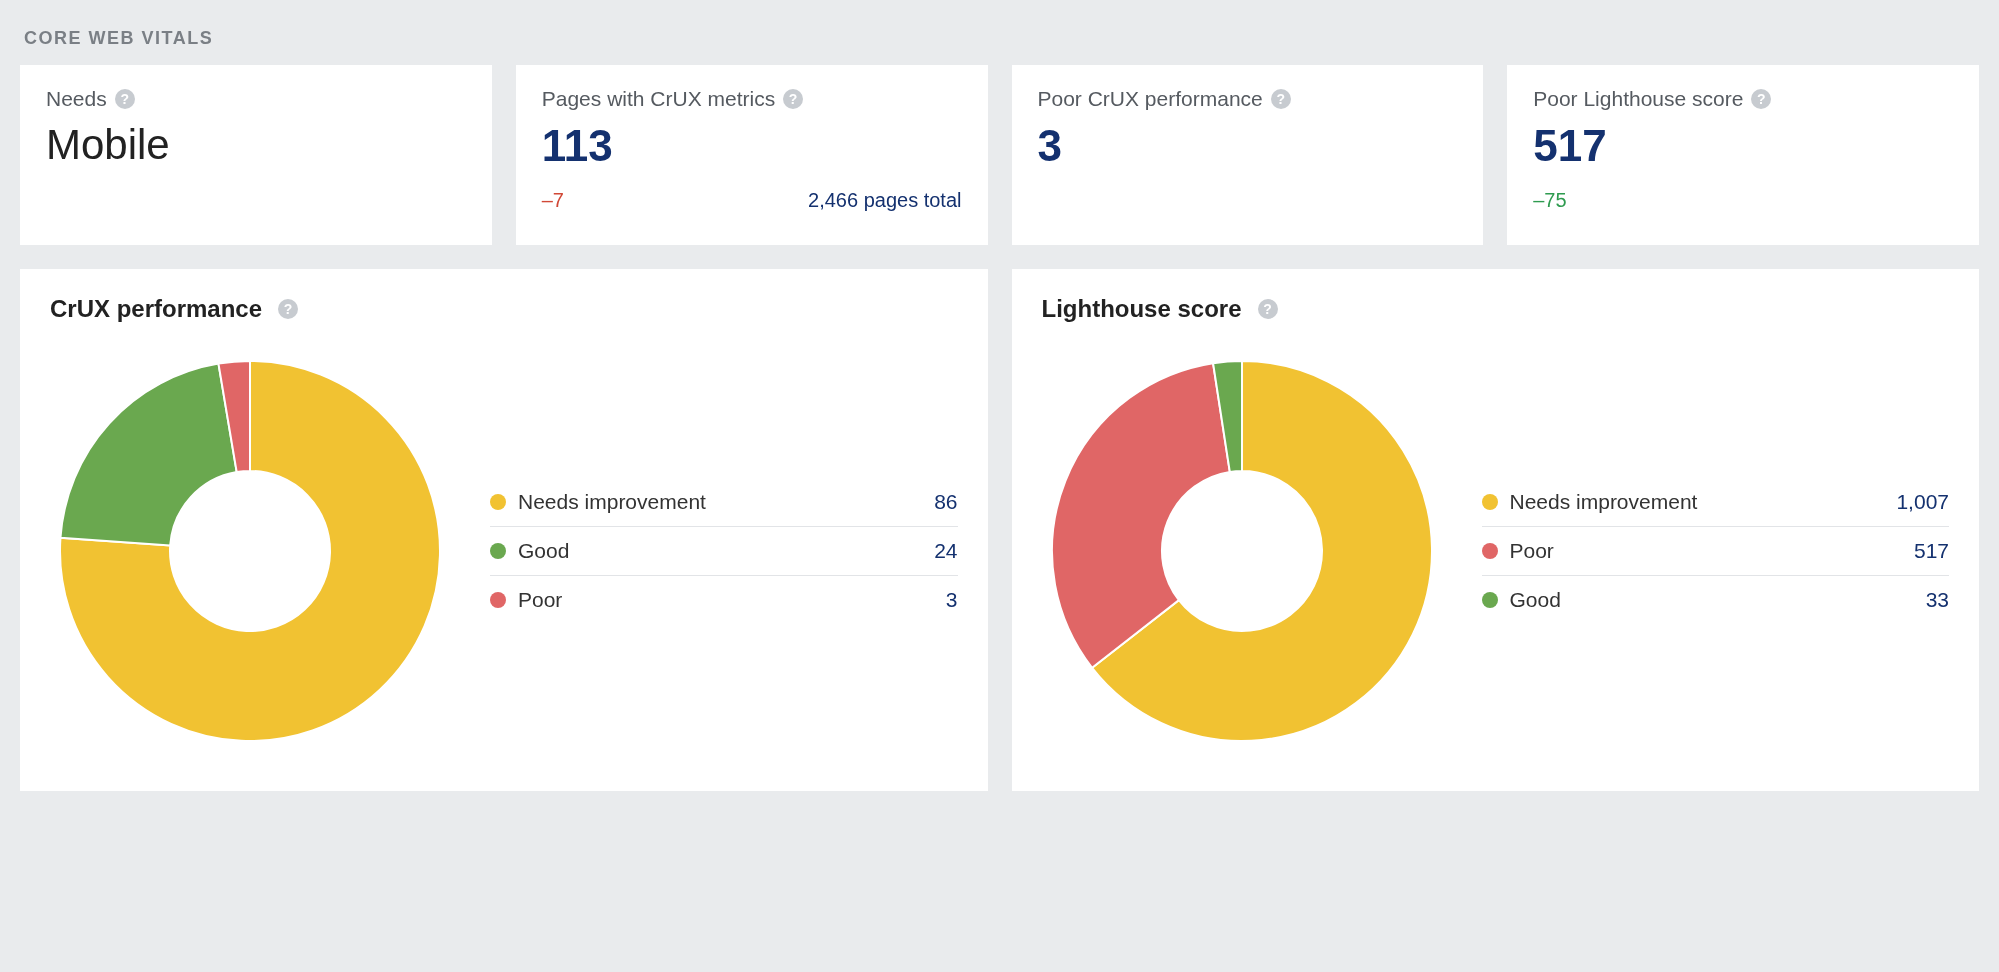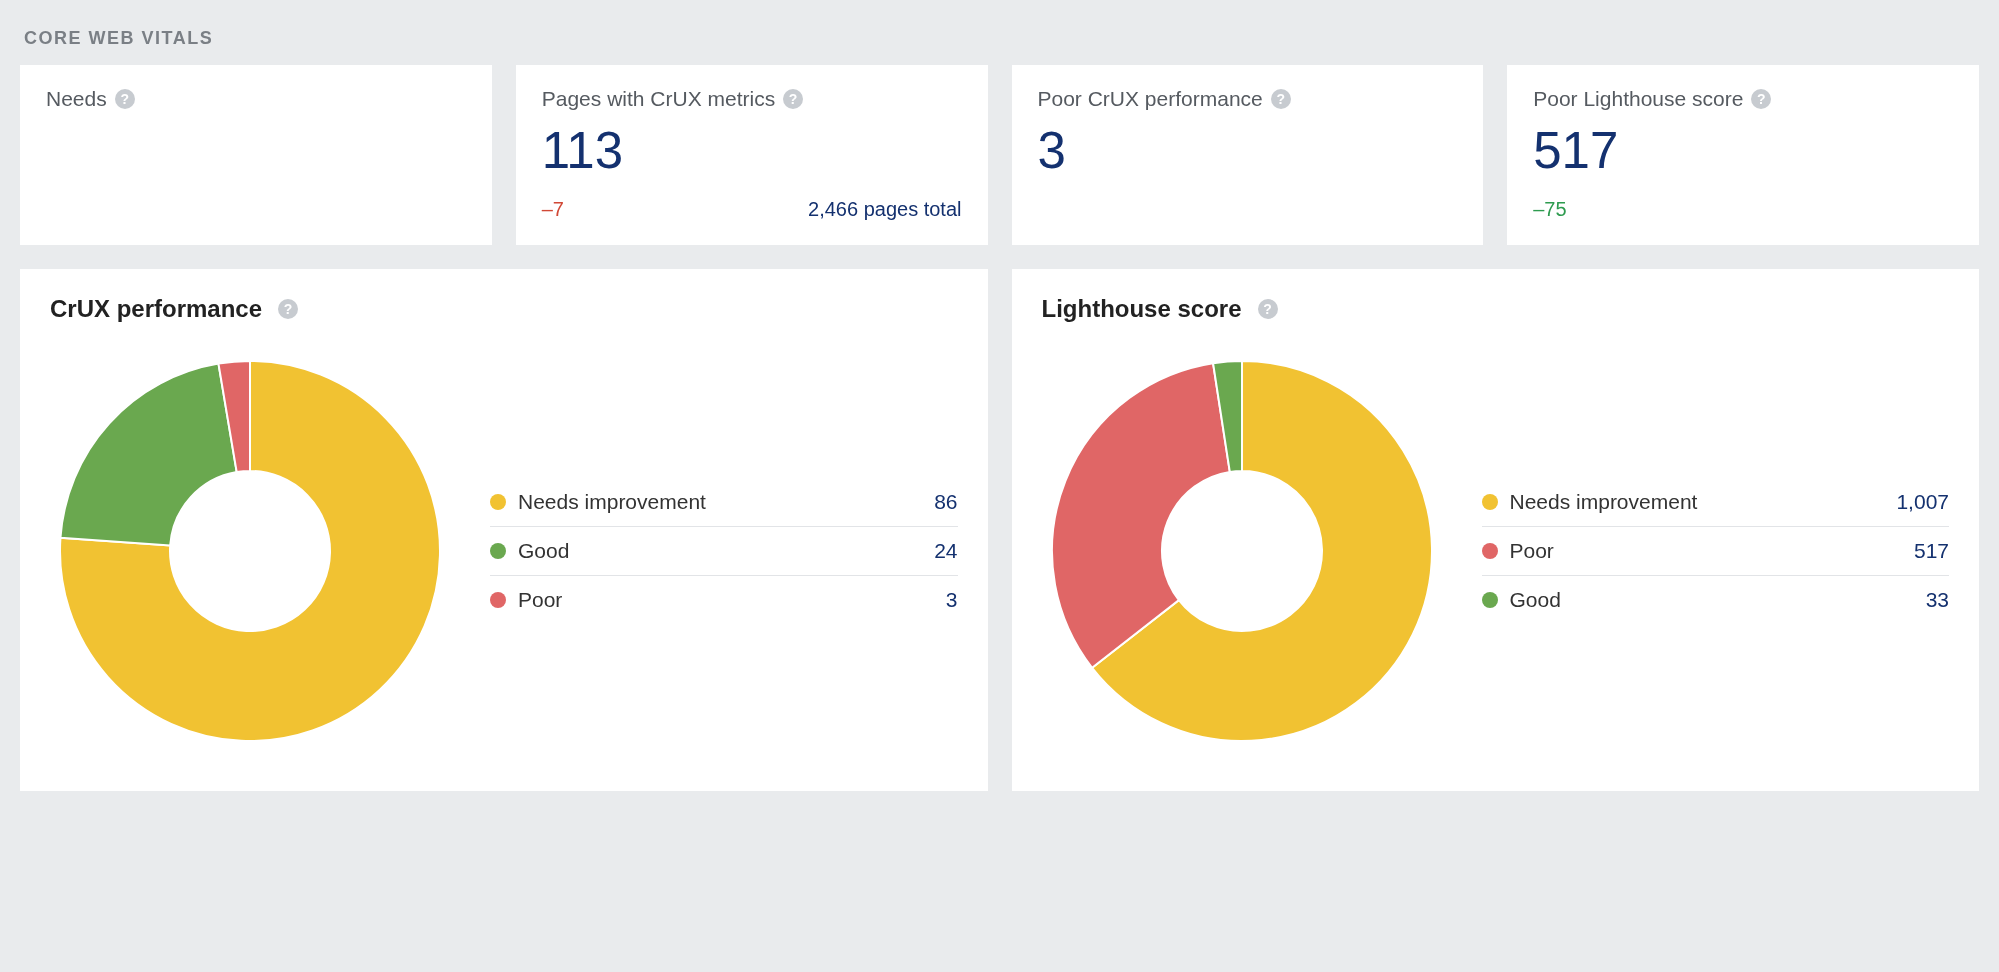--- a/index.html
+++ b/index.html
@@ -50,23 +50,23 @@
     justify-content: center;
     line-height: 1;
   }
   .card-big-text {
     font-size: 42px;
     color: #222;
     font-weight: 400;
     margin-top: 2px;
   }
   .card-big-num {
-    font-size: 51px;
+    font-size: 44px;
     color: #14316f;
-    font-weight: 400;
+    font-weight: 700;
     margin-top: 2px;
   }
   .card-footer {
     display: flex;
     justify-content: space-between;
     align-items: baseline;
     margin-top: 18px;
     font-size: 20px;
   }
   .delta-neg { color: #d14836; }
@@ -136,20 +136,21 @@
 
 <div class="section-title">CORE WEB VITALS</div>
 
 <div class="cards-row">
 
   <div class="card">
     <div class="card-label">
       <span>Needs</span>
       <span class="help-icon">?</span>
     </div>
+    <div class="card-big-text">Mobile</div>
   </div>
 
   <div class="card">
     <div class="card-label">
       <span>Pages with CrUX metrics</span>
       <span class="help-icon">?</span>
     </div>
     <div class="card-big-num">113</div>
     <div class="card-footer">
       <span class="delta-neg">–7</span>

